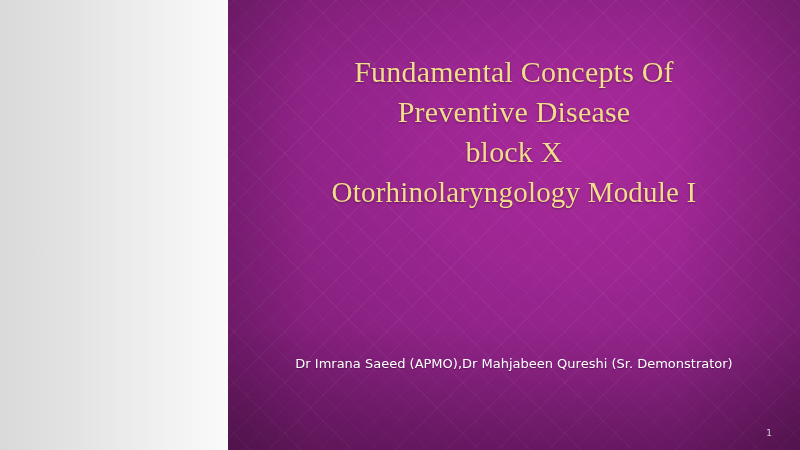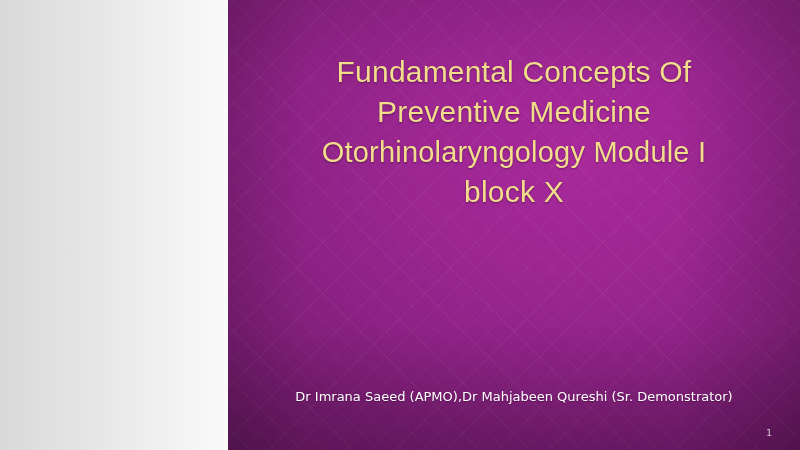--- a/index.html
+++ b/index.html
@@ -65,36 +65,36 @@
   .title-block {
     position: absolute;
     left: 10px;
     top: 52px;
     width: 552px;
     text-align: center;
     z-index: 3;
   }
   .title-line {
     color: #f2dd8c;
-    font-family: Liberation Sans, sans-serif;
+    font-family: Liberation Serif, serif;
     font-size: 30px;
     line-height: 40px;
     font-weight: 400;
     letter-spacing: 0.2px;
     text-shadow: 0 1px 2px rgba(40,0,35,0.45);
     white-space: nowrap;
   }
   .title-line.small {
     font-size: 29px;
   }
 
   .subtitle {
     position: absolute;
     left: 0px;
-    top: 388px;
+    top: 355px;
     width: 572px;
     text-align: center;
     color: #ffffff;
     font-family: "DejaVu Sans", sans-serif;
     font-size: 13px;
     line-height: 18px;
     z-index: 3;
     text-shadow: 0 1px 1px rgba(40,0,35,0.4);
     white-space: nowrap;
   }
@@ -114,23 +114,23 @@
 <body>
 
 <div class="slide">
 
   <div class="left-band"></div>
 
   <div class="purple-panel">
 
     <div class="title-block">
       <div class="title-line">Fundamental Concepts Of</div>
-      <div class="title-line">Preventive Medicine</div>
+      <div class="title-line">Preventive Disease</div>
+      <div class="title-line">block X</div>
       <div class="title-line small">Otorhinolaryngology Module I</div>
-      <div class="title-line">block X</div>
     </div>
 
     <div class="subtitle">Dr Imrana Saeed (APMO),Dr Mahjabeen Qureshi (Sr. Demonstrator)</div>
 
     <div class="slide-number">1</div>
 
   </div>
 </div>
 
 </body></html>

